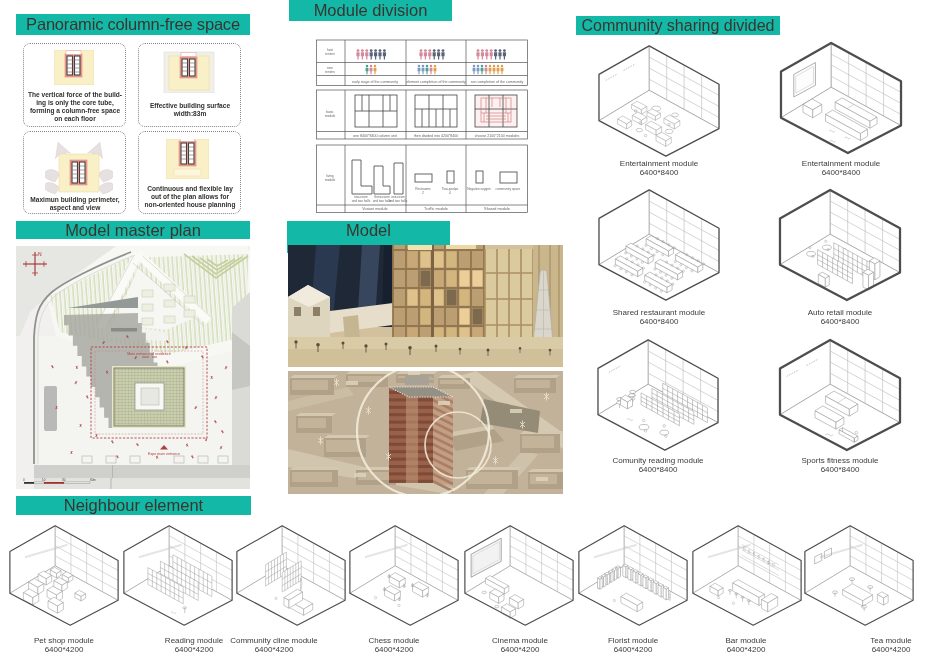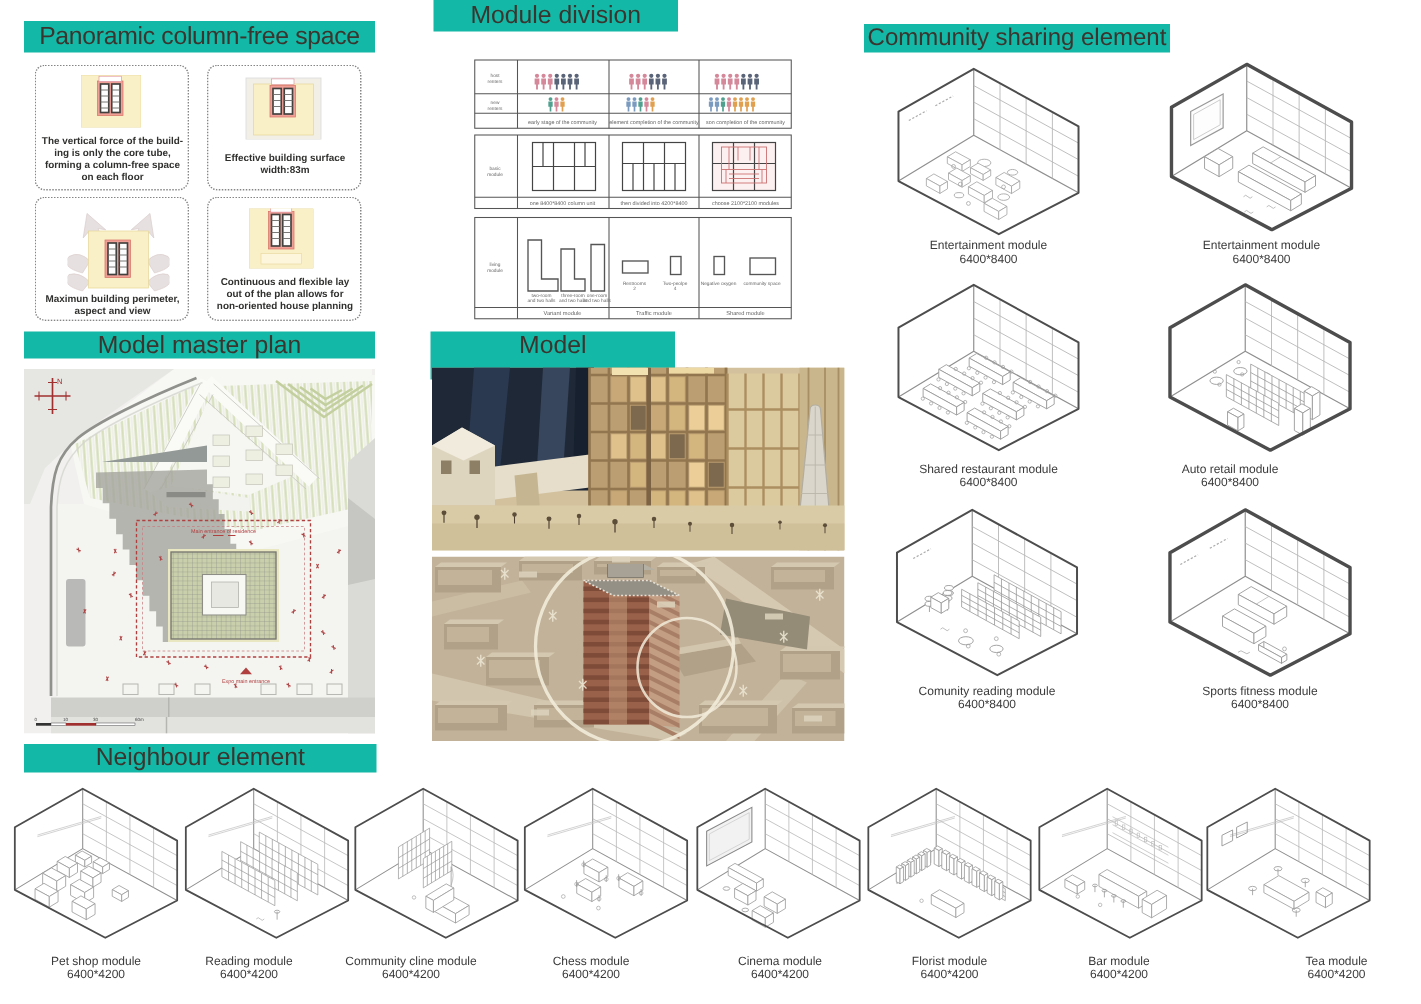--- a/index.html
+++ b/index.html
@@ -19,21 +19,21 @@
   </g>
 </g>
 <g id="lwgrid" stroke="#bdbdbd" stroke-width="0.55" fill="none">
   <path d="M18,20.3 18,66.3 M35,10.7 35,56.4"></path>
   <path d="M1,41.8 52,12.3 M1,53.5 52,23.5 M1,65.3 52,34.8"></path>
 </g>
 </defs>
   </svg>
 <div class="hdr" style="left:16px;top:14px;width:234px;height:21px;letter-spacing:-0.2px">Panoramic column-free space</div>
 <div class="hdr" style="left:289px;top:0;width:163px;height:21px">Module division</div>
-<div class="hdr" style="left:576px;top:16px;width:204px;height:19px;font-size:16px;line-height:19px">Community sharing element</div>
+<div class="hdr" style="left:576px;top:16px;width:204px;height:19px;font-size:16px;line-height:19px">Community sharing divided</div>
 <div class="hdr" style="left:16px;top:221px;width:234px;height:18px;line-height:18px">Model master plan</div>
 <div class="hdr" style="left:287px;top:221px;width:163px;height:32px;line-height:18px">Model</div>
 <div class="hdr" style="left:16px;top:496px;width:235px;height:19px;line-height:19px">Neighbour element</div>
 <div class="panel" style="left:23px;top:43px;width:103px;height:84px"></div>
 <svg style="position:absolute;left:54px;top:50px" width="40" height="35" viewBox="0 0 40 35">
     <g>
 <rect x="0" y="0" width="40" height="35" fill="#faf0c8" stroke="#e6d89a" stroke-width="0.5"></rect>
 <rect x="11" y="4" width="17" height="23" fill="#ef9f96" stroke="#d87568" stroke-width="0.5"></rect>
 <rect x="13" y="6" width="5.5" height="19" fill="#fdfdfd" stroke="#41403e" stroke-width="1.1"></rect>
 <rect x="20.5" y="6" width="5.5" height="19" fill="#fdfdfd" stroke="#41403e" stroke-width="1.1"></rect>
@@ -851,21 +851,21 @@
     <path d="M91.9,73.1L91.9,89.1L97.5,92.3L97.5,76.3Z" fill="#fff" stroke="#999" stroke-width="0.6"></path>
     <path d="M97.5,76.3L97.5,92.3L102.6,89.2L102.6,73.2Z" fill="#fff" stroke="#999" stroke-width="0.6"></path>
     <path d="M90.4,81.6L96.1,84.7L91.0,87.8L85.3,84.7Z" fill="#fff" stroke="#999" stroke-width="0.6"></path>
     <path d="M85.3,84.7L85.3,99.7L91.0,102.8L91.0,87.8Z" fill="#fff" stroke="#999" stroke-width="0.6"></path>
     <path d="M91.0,87.8L91.0,102.8L96.1,99.7L96.1,84.7Z" fill="#fff" stroke="#999" stroke-width="0.6"></path>
     <path d="M44.0,84.6L51.1,88.5L47.1,90.9L40.0,87.0Z" fill="#fff" stroke="#999" stroke-width="0.6"></path>
     <path d="M40.0,87.0L40.0,96.0L47.1,99.9L47.1,90.9Z" fill="#fff" stroke="#999" stroke-width="0.6"></path>
     <path d="M47.1,90.9L47.1,99.9L51.1,97.5L51.1,88.5Z" fill="#fff" stroke="#999" stroke-width="0.6"></path>
     <path d="M52,1 123,40 123,85 69,113 1,77 1,30Z" fill="none" stroke="#4d4d4d" stroke-width="2.3" stroke-linejoin="round"></path>
   </svg>
-<div class="cap" style="left:750px;top:308px;width:140px">Auto retail module<br>6400*8400</div>
+<div class="cap" style="left:770px;top:308px;width:140px">Auto retail module<br>6400*8400</div>
 
 <svg style="position:absolute;left:597px;top:337px" width="122" height="116" viewBox="0 0 124 114" overflow="visible">
     <use href="#hexwalls"></use>
     <line x1="12" y1="34" x2="24" y2="27.4" stroke="#aaa" stroke-width="0.8" stroke-dasharray="1.5,1.2"></line>
     <path d="M66.8,60.0L112.2,85.0L112.2,70.0L66.8,45.0Z" fill="#fff" stroke="#999" stroke-width="0.55"></path>
     <line x1="71.8" y1="62.8" x2="71.8" y2="47.8" stroke="#999" stroke-width="0.55"></line>
     <line x1="76.9" y1="65.6" x2="76.9" y2="50.6" stroke="#999" stroke-width="0.55"></line>
     <line x1="81.9" y1="68.3" x2="81.9" y2="53.3" stroke="#999" stroke-width="0.55"></line>
     <line x1="87.0" y1="71.1" x2="87.0" y2="56.1" stroke="#999" stroke-width="0.55"></line>
     <line x1="92.0" y1="73.9" x2="92.0" y2="58.9" stroke="#999" stroke-width="0.55"></line>
@@ -1005,21 +1005,21 @@
     <line x1="53.0" y1="80.8" x2="53.0" y2="61.8" stroke="#999" stroke-width="0.55"></line>
     <line x1="57.9" y1="83.5" x2="57.9" y2="64.5" stroke="#999" stroke-width="0.55"></line>
     <line x1="62.9" y1="86.2" x2="62.9" y2="67.2" stroke="#999" stroke-width="0.55"></line>
     <line x1="28.1" y1="60.8" x2="67.9" y2="82.7" stroke="#999" stroke-width="0.55"></line>
     <line x1="28.1" y1="54.6" x2="67.9" y2="76.4" stroke="#999" stroke-width="0.55"></line>
     <line x1="69.6" y1="99.4" x2="69.6" y2="93.4" stroke="#999" stroke-width="0.6"></line>
     <ellipse cx="69.6" cy="93.4" rx="2" ry="1.1" fill="none" stroke="#999" stroke-width="0.6"></ellipse>
     <path d="M53.9,98.9 q1.5,-2 3,0 q1.5,2 3,0" fill="none" stroke="#b5b5b5" stroke-width="0.6"></path>
     <path d="M52,1 123,40 123,85 69,113 1,77 1,30Z" fill="none" stroke="#4d4d4d" stroke-width="1.35" stroke-linejoin="round"></path>
   </svg>
-<div class="cap" style="left:96px;top:636px;width:140px">Reading module<br>6400*4200</div>
+<div class="cap" style="left:124px;top:636px;width:140px">Reading module<br>6400*4200</div>
 
 <svg style="position:absolute;left:236px;top:522px" width="110" height="107" viewBox="0 0 124 114" overflow="visible">
     <use href="#hexwalls"></use>
     <path d="M56.8,54.6L33.4,68.8L33.4,44.8L56.8,30.6Z" fill="#fff" stroke="#999" stroke-width="0.55"></path>
     <line x1="53.5" y1="56.6" x2="53.5" y2="32.6" stroke="#999" stroke-width="0.55"></line>
     <line x1="50.1" y1="58.6" x2="50.1" y2="34.6" stroke="#999" stroke-width="0.55"></line>
     <line x1="46.8" y1="60.7" x2="46.8" y2="36.7" stroke="#999" stroke-width="0.55"></line>
     <line x1="43.4" y1="62.7" x2="43.4" y2="38.7" stroke="#999" stroke-width="0.55"></line>
     <line x1="40.1" y1="64.7" x2="40.1" y2="40.7" stroke="#999" stroke-width="0.55"></line>
     <line x1="36.7" y1="66.8" x2="36.7" y2="42.8" stroke="#999" stroke-width="0.55"></line>

